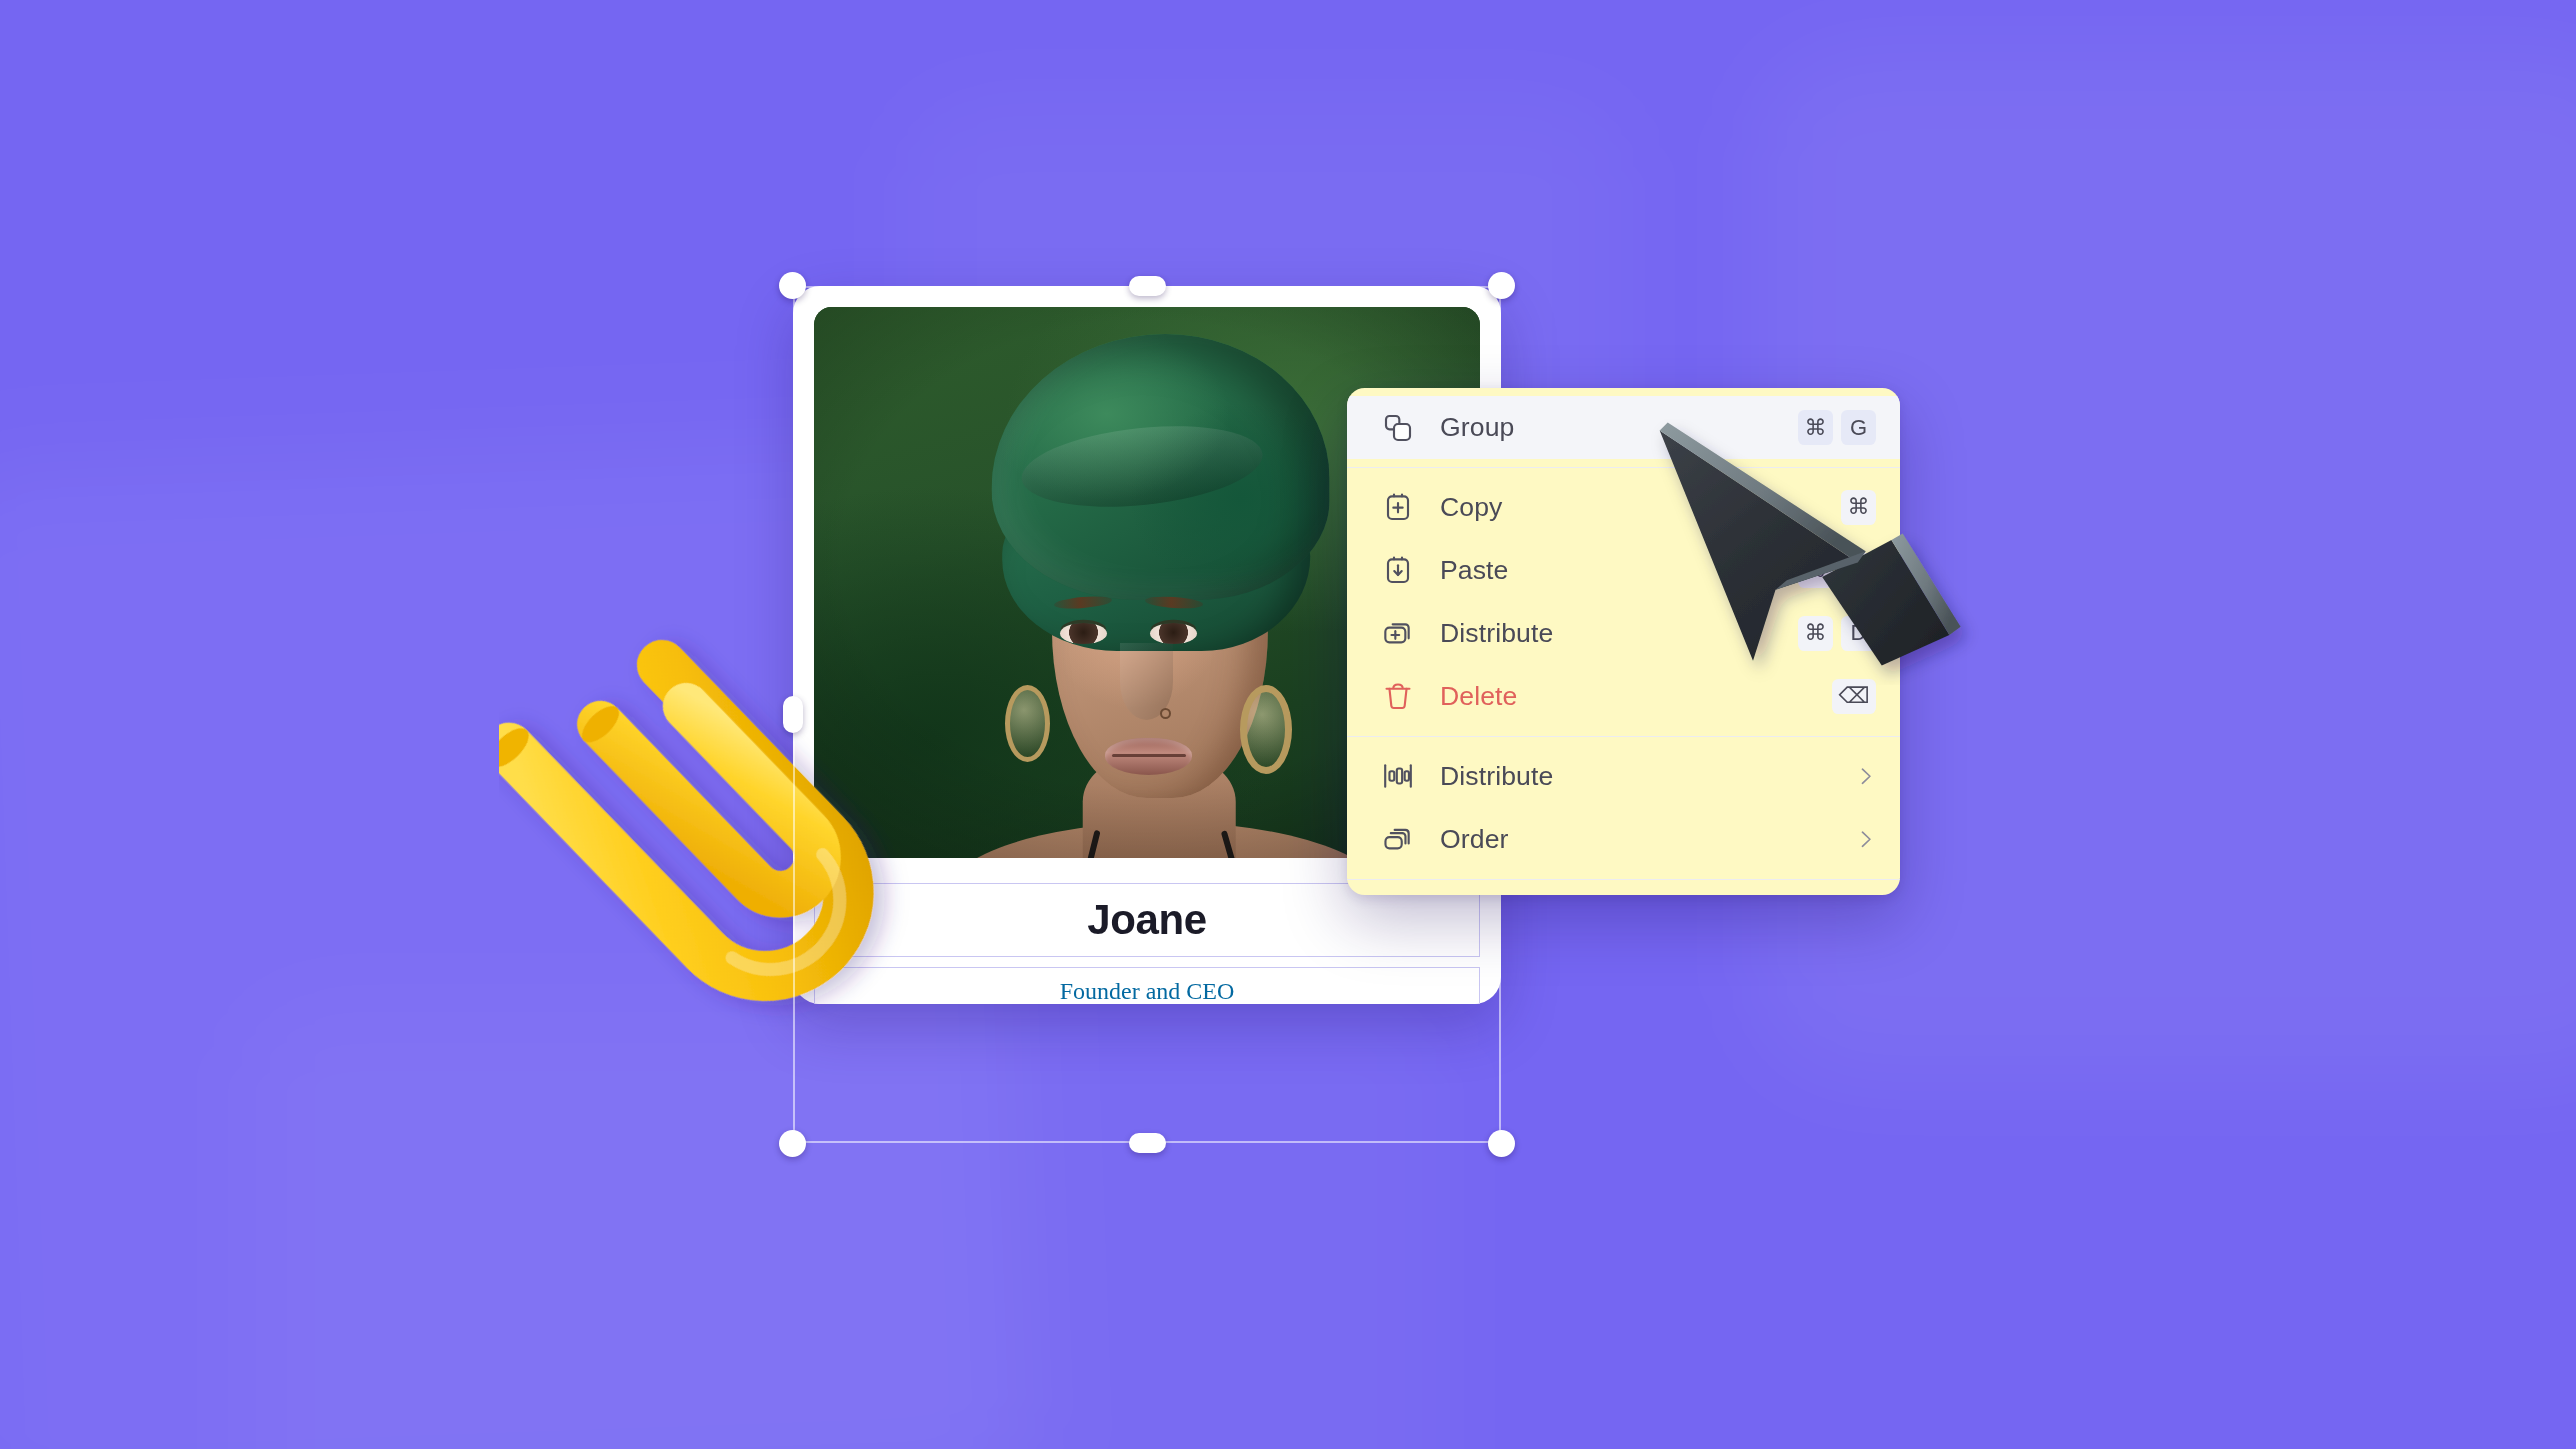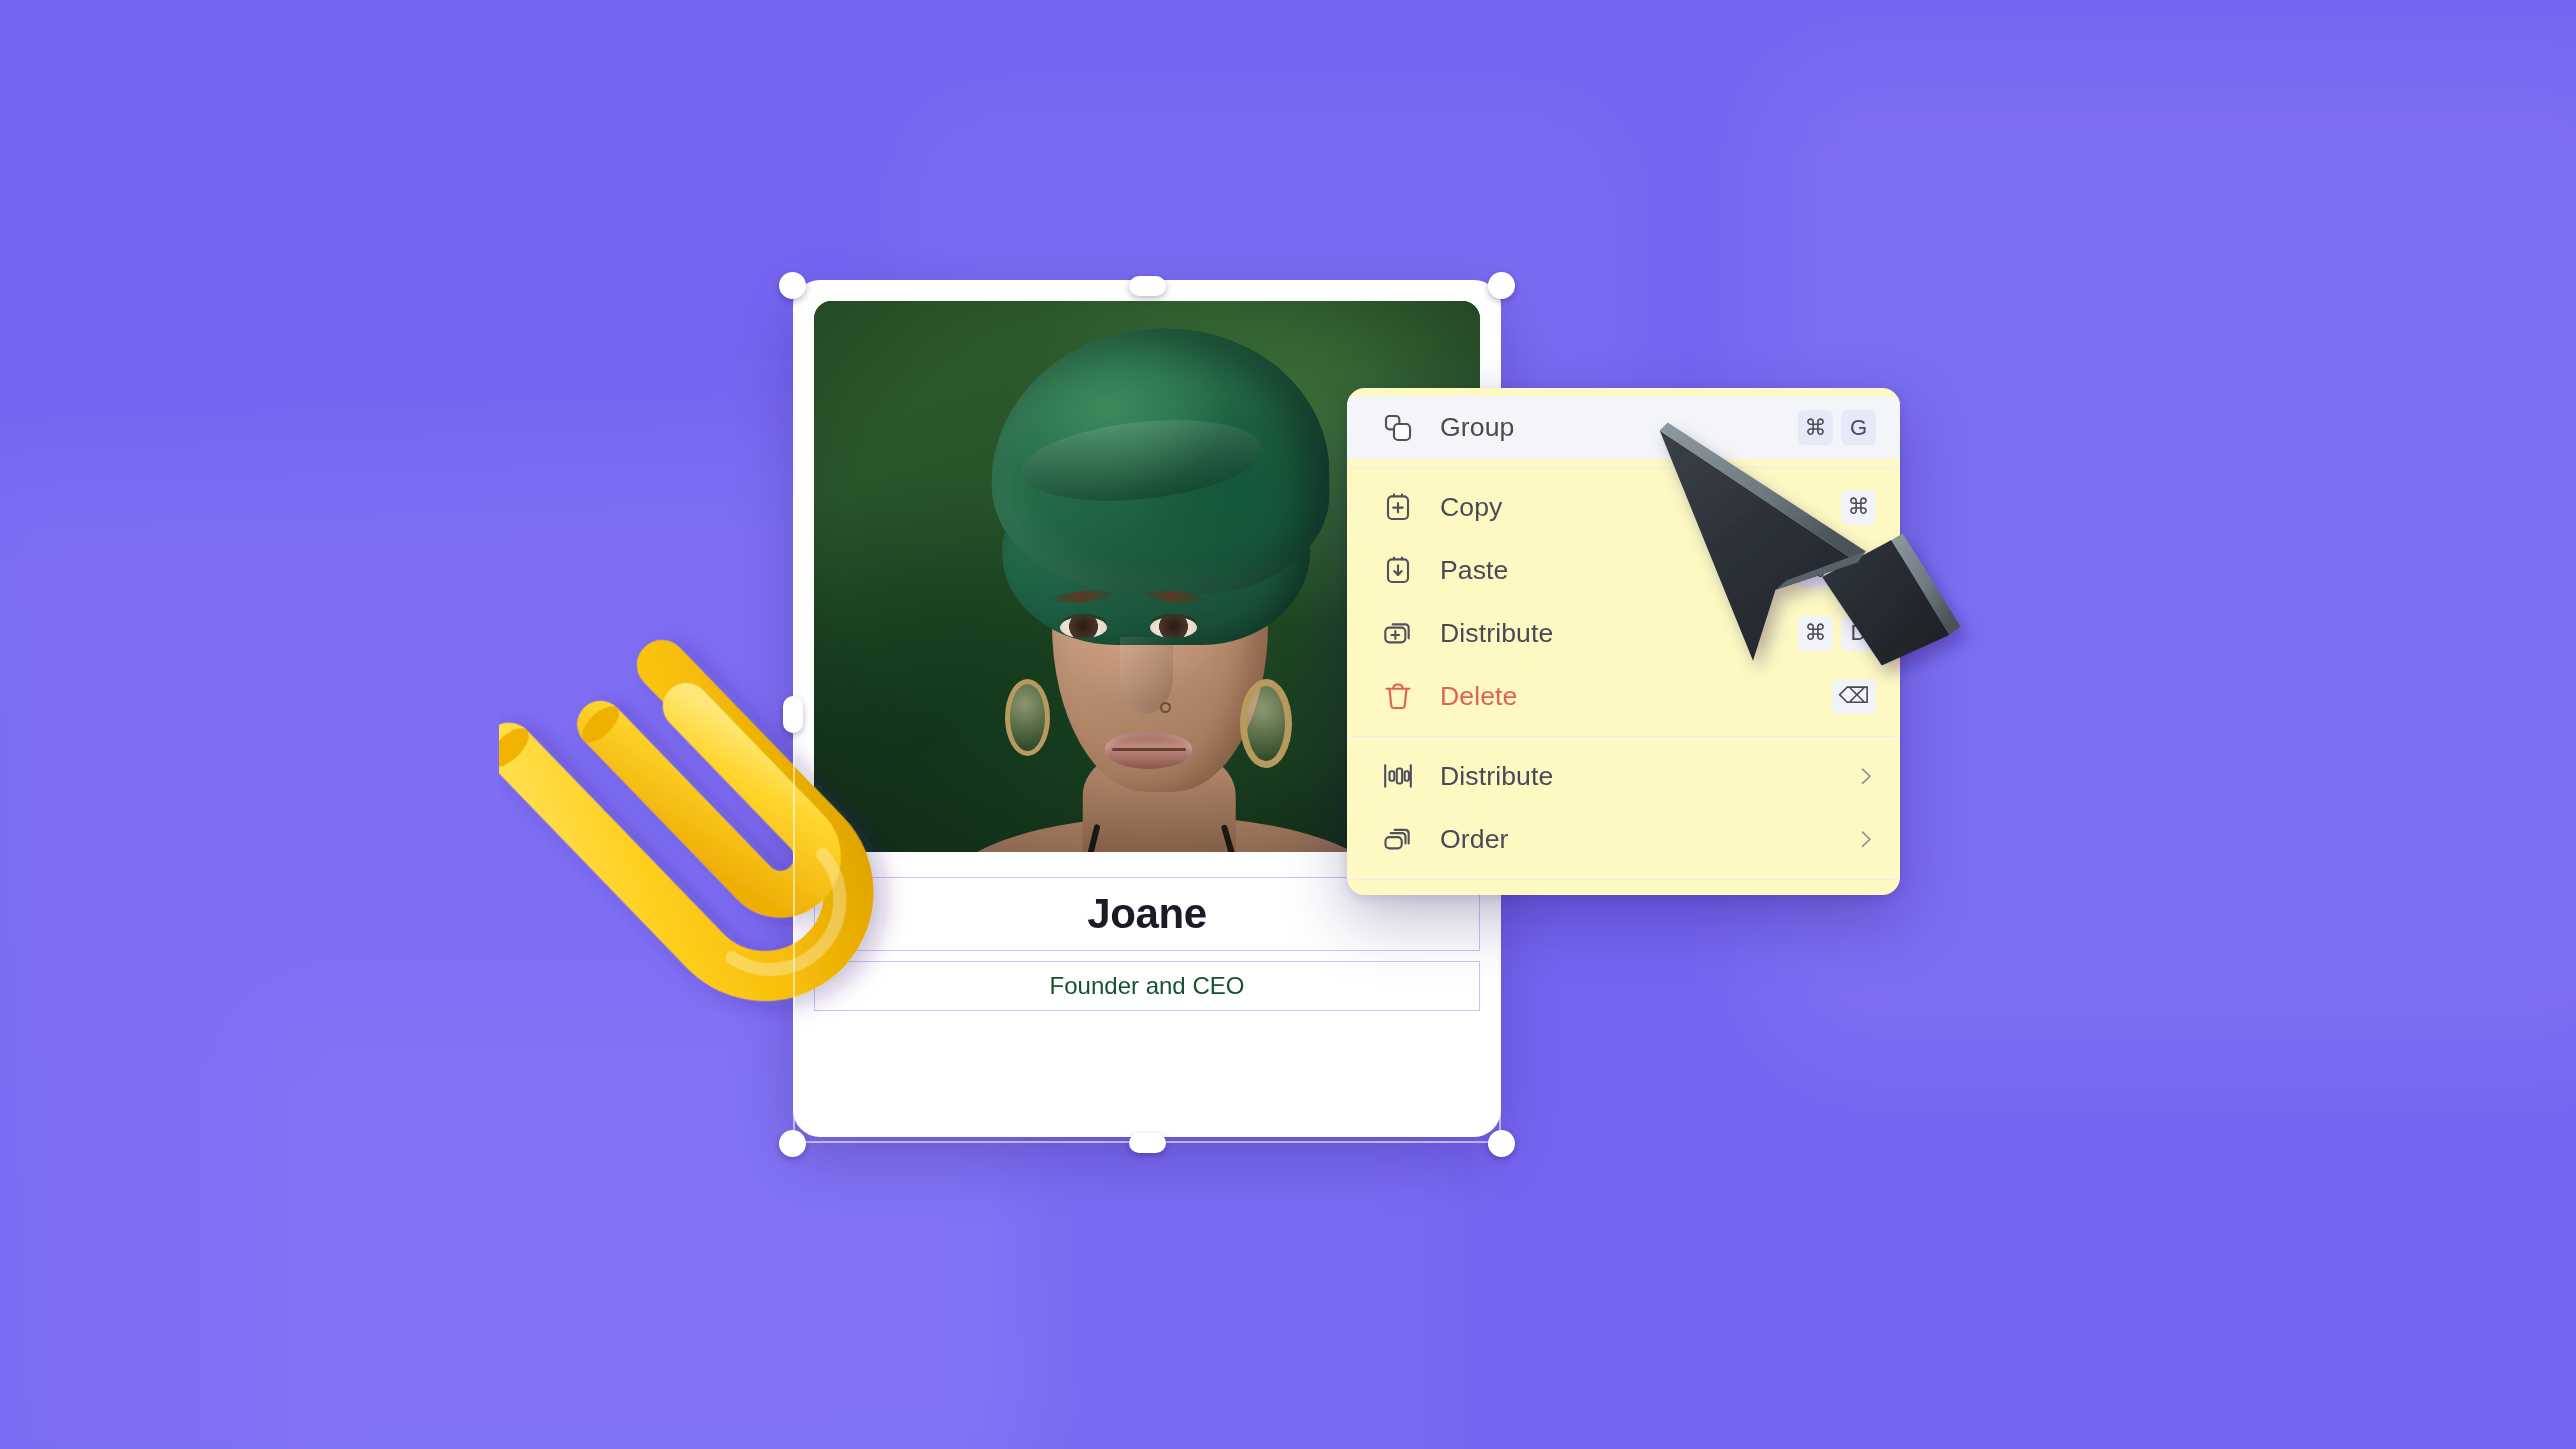--- a/index.html
+++ b/index.html
@@ -17,21 +17,21 @@
     background:rgba(255,255,255,0.055);
     border-radius:72px;
     filter:blur(48px);
   }
   .glow.left  { left:-48px;  top:451px;  width:1063px; height:1063px; transform:rotate(-2deg); }
   .glow.right { left:1755px; top:48px;   width:902px; height:1030px; border-radius:97px; }
   .glow.mid   { left:902px; top:97px;  width:725px;  height:612px; background:rgba(255,255,255,0.04); }
   .glow.bottom{ left:242px;  top:998px; width:1208px; height:564px; background:rgba(255,255,255,0.035); }
 
   
-  #card-wrap { position:absolute; left:793px; top:280px; width:708px; height:857px; }
+  #card-wrap { position:absolute; left:793px; top:286px; width:708px; height:718px; }
   #card {
     position:absolute; inset:0;
     background:#ffffff;
     border-radius:27px;
     box-shadow:0 21px 56px rgba(40,20,110,0.26);
     overflow:hidden;
     padding:21px 21px 0 21px;
   }
   #card-photo {
     width:100%; height:551px;
@@ -146,21 +146,21 @@
   
   #card-fields { position:absolute; left:21px; right:21px; top:597px; }
   .field {
     border:0.8px solid #c9c6f2;
     background:#fff;
     display:flex; align-items:center; justify-content:center;
   }
   #field-name  { height:74px; }
   #field-title { height:50px; margin-top:9.7px; }
   #name-text  { font-size:42px; font-weight:bold; color:#1b1b28; letter-spacing:-0.4px; }
-  #title-text { font-size:24px; color:#14532d; }
+  #title-text { font-size:24px; color:#0369a1;font-family:Liberation Serif, serif; }
 
   
   #selection { position:absolute; left:793px; top:286px; width:708px; height:857px; pointer-events:none; }
   .sel-edge {
     position:absolute; background:rgba(255,255,255,0.55);
   }
   .sel-edge.t { left:0; top:0; width:100%; height:1.6px; }
   .sel-edge.b { left:0; bottom:0; width:100%; height:1.6px; }
   .sel-edge.l { left:0; top:0; width:1.6px; height:100%; }
   .sel-edge.r { right:0; top:0; width:1.6px; height:100%; }

